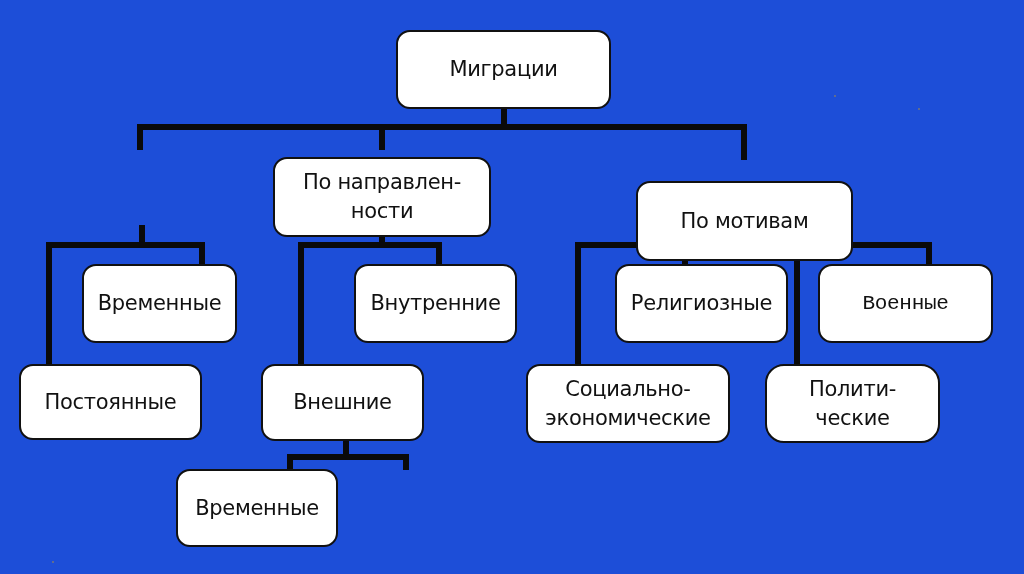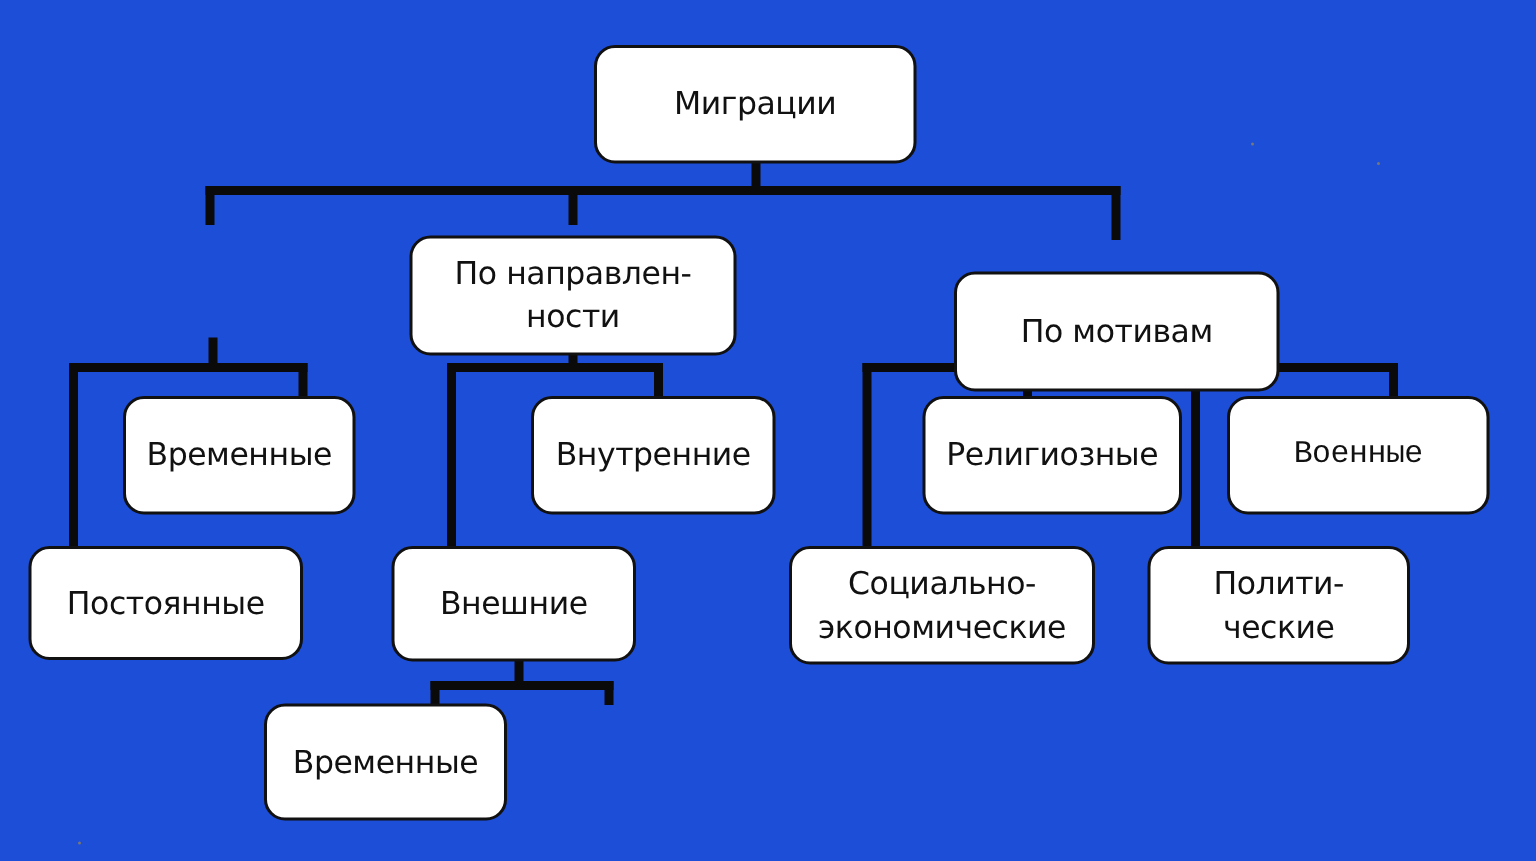--- a/index.html
+++ b/index.html
@@ -83,19 +83,19 @@
 
   <div class="node" style="left:331px; top:264px; width:163px; height:79px;margin-left:23px;">Внутренние</div>
   <div class="node" style="left:261px; top:364px; width:163px; height:77px;">Внешние</div>
 
   <div class="node" style="left:176px; top:469px; width:162px; height:78px;">Временные</div>
 
   <div class="node" style="left:597px; top:264px; width:173px; height:79px;margin-left:18px;">Религиозные</div>
   <div class="node" style="left:818px; top:264px; width:175px; height:79px;font-family:Liberation Mono, monospace;">Военные</div>
   <div class="node" style="left:526px; top:364px; width:204px; height:79px;">Социально-
 экономические</div>
-  <div class="node" style="left:765px; top:364px; width:175px; height:79px;">Полити-
+  <div class="node" style="left:765px; top:364px; width:175px; height:79px;border-radius:19px;">Полити-
 ческие</div>
 
   <div class="dot" style="left:918px; top:108px;"></div>
   <div class="dot" style="left:834px; top:95px;"></div>
   <div class="dot" style="left:52px; top:561px;"></div>
 </div>
 
 </body></html>

